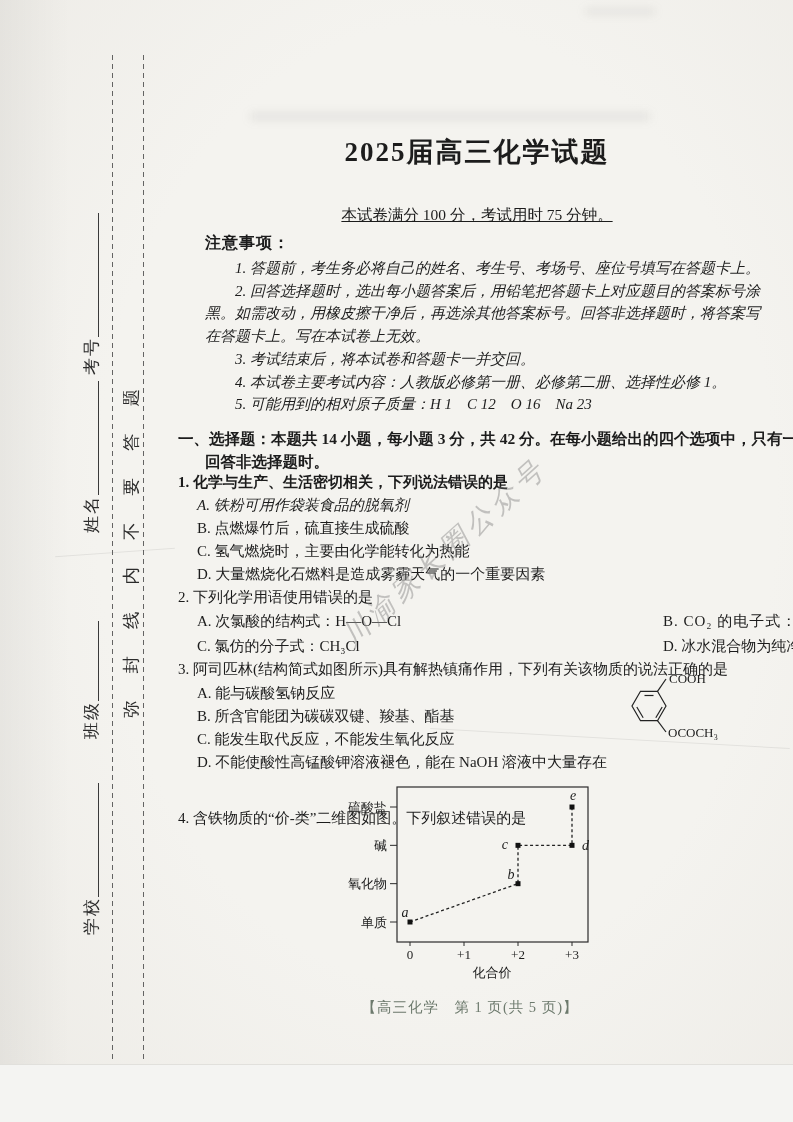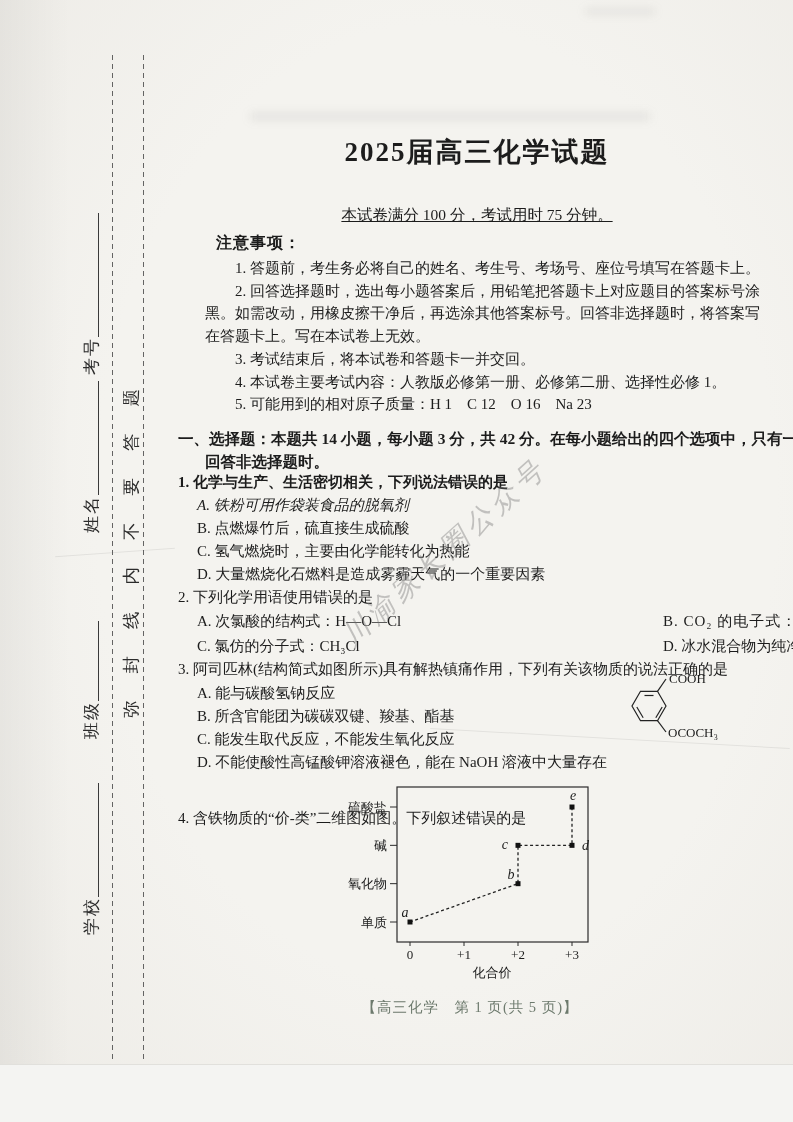--- a/index.html
+++ b/index.html
@@ -25,22 +25,22 @@
   .m-line{border-bottom:1px solid #3a3a3a;height:6px;margin-bottom:3px;flex-shrink:0;display:inline-block;}
   .gap{flex-shrink:0;display:inline-block;}
   .seal-text{position:absolute;left:120px;top:1063px;width:1008px;height:22px;
     transform:rotate(-90deg);transform-origin:0 0;font-size:17.5px;color:#2b2b2b;
     letter-spacing:27px;padding-left:345px;box-sizing:border-box;line-height:22px;white-space:nowrap;}
   
   .title{position:absolute;left:277px;top:134px;width:400px;margin:0;text-align:center;
     font-size:27px;font-weight:bold;letter-spacing:2px;}
   .subtitle{position:absolute;left:277px;top:205px;width:400px;text-align:center;font-size:15.5px;text-decoration:underline;}
   
-  .notice-head{position:absolute;left:216px;top:233px;font-size:16px;font-weight:bold;letter-spacing:1px;}
-  .notice{position:absolute;left:205px;top:257px;width:560px;font-size:15px;}
+  .notice-head{position:absolute;left:205px;top:233px;font-size:16px;font-weight:bold;letter-spacing:1px;}
+  .notice{position:absolute;left:205px;top:257px;width:560px;font-size:15px;font-style:italic;}
   .notice p{margin:0;text-indent:2em;line-height:22.7px;}
   
   .ln{position:absolute;left:178px;white-space:nowrap;font-size:15px;line-height:17px;}
   .ln.bold{font-weight:bold;font-size:15.5px;}
   .opt{padding-left:19px;}
   .col2{position:absolute;left:485px;top:0;}
   .elec{letter-spacing:1px;}
   
   .watermark{position:absolute;left:346px;top:622px;transform:rotate(-42deg);transform-origin:0 50%;
     font-size:28px;font-style:italic;color:rgba(110,110,110,0.38);letter-spacing:5px;white-space:nowrap;}

